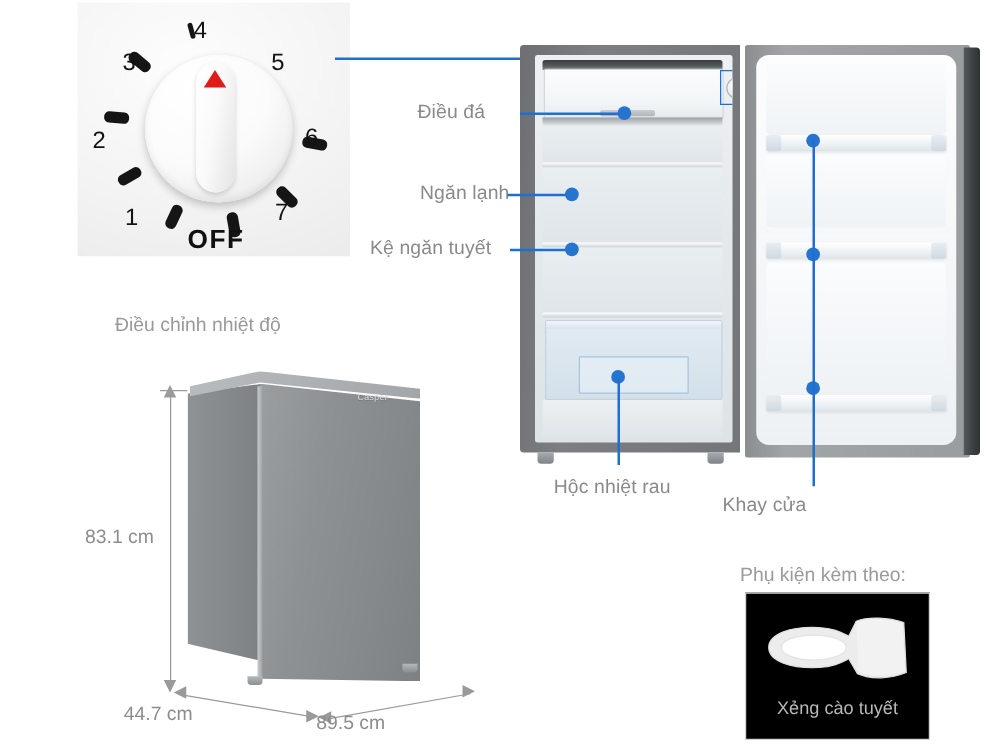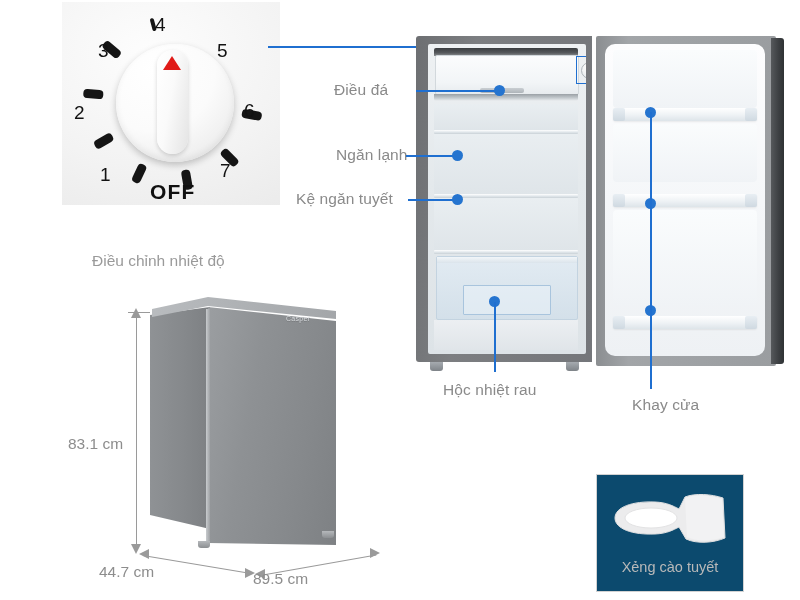--- a/index.html
+++ b/index.html
@@ -243,21 +243,21 @@
   
   .dim-line{position:absolute;background:#9a9a9a;}
   .dim-text{
     position:absolute;color:#8d8d8d;font-size:15.5px;white-space:nowrap;
   }
 
   
   #acc-title{left:592px;top:452px;}
   #acc-box{
     left:596px;top:474px;width:146px;height:116px;
-    border:1px solid #d2d2d2;background:#0c4a6e;
+    border:1px solid #d2d2d2;background:#000000;
   }
   #acc-label{
     position:absolute;left:0;top:84px;width:146px;text-align:center;
     color:#b9b9b9;font-size:14.5px;
   }
   #scraper{
     position:absolute;left:10px;top:14px;width:126px;height:58px;
   }
 </style>
 </head>
@@ -364,48 +364,49 @@
   <div class="abs dot" style="left:452px;top:194px;"></div>
 
   <div class="abs dot" style="left:489px;top:296px;"></div>
   <div class="abs lead-v" style="left:494px;top:302px;height:70px;"></div>
   <div class="abs callout-label" style="left:443px;top:381px;">Hộc nhiệt rau</div>
 
   <div class="abs dot" style="left:645px;top:107px;"></div>
   <div class="abs dot" style="left:645px;top:198px;"></div>
   <div class="abs dot" style="left:645px;top:305px;"></div>
   <div class="abs lead-v" style="left:650px;top:112px;height:277px;"></div>
-  <div class="abs callout-label" style="left:632px;top:396px;">Khay cửa</div>
+  <div class="abs callout-label" style="left:578px;top:396px;">Khay cửa</div>
 
   <div class="abs" id="product">
     <div id="p-side"></div>
     <div id="p-front"></div>
     <div id="p-top"></div>
     <div id="p-seam"></div>
     <div id="p-logo">Casper</div>
     <div class="p-foot" style="left:48px;top:256px;"></div>
     <div class="p-foot" style="left:172px;top:246px;"></div>
   </div>
 
   <div class="abs dim-line" style="left:136px;top:312px;width:1.3px;height:240px;"></div>
   <div class="abs" style="left:131px;top:308px;width:0;height:0;border-left:5.5px solid transparent;border-right:5.5px solid transparent;border-bottom:10px solid #9a9a9a;"></div>
   <div class="abs" style="left:131px;top:544px;width:0;height:0;border-left:5.5px solid transparent;border-right:5.5px solid transparent;border-top:10px solid #9a9a9a;"></div>
   <div class="abs dim-line" style="left:128px;top:312px;width:22px;height:1.3px;"></div>
-  <div class="abs dim-text" style="left:68px;top:421px;margin-top:14px;">83.1 cm</div>
+  <div class="abs dim-text" style="left:68px;top:421px;">83.1 cm</div>
 
   <div class="abs dim-line" style="left:143px;top:555px;width:111px;height:1.3px;transform:rotate(9.5deg);transform-origin:0 0;"></div>
   <div class="abs" style="left:139px;top:549px;width:0;height:0;border-top:5.5px solid transparent;border-bottom:5.5px solid transparent;border-right:10px solid #9a9a9a;"></div>
   <div class="abs" style="left:245px;top:568px;width:0;height:0;border-top:5.5px solid transparent;border-bottom:5.5px solid transparent;border-left:10px solid #9a9a9a;"></div>
   <div class="abs dim-text" style="left:99px;top:563px;">44.7 cm</div>
 
   <div class="abs dim-line" style="left:260px;top:575px;width:118px;height:1.3px;transform:rotate(-10deg);transform-origin:0 0;"></div>
   <div class="abs" style="left:255px;top:569px;width:0;height:0;border-top:5.5px solid transparent;border-bottom:5.5px solid transparent;border-right:10px solid #9a9a9a;"></div>
   <div class="abs" style="left:370px;top:548px;width:0;height:0;border-top:5.5px solid transparent;border-bottom:5.5px solid transparent;border-left:10px solid #9a9a9a;"></div>
   <div class="abs dim-text" style="left:253px;top:570px;">89.5 cm</div>
 
+  <div class="abs caption" id="acc-title">Phụ kiện kèm theo:</div>
   <div class="abs" id="acc-box">
     <svg id="scraper" viewBox="0 0 126 58">
       <path d="M8 29 C8 18, 26 12, 48 13 C60 13.5, 66 17, 72 20 L78 8 C88 4, 104 5, 116 9 L118 49 C106 54, 90 55, 79 50 L72 38 C66 41, 60 44.5, 48 45 C26 46, 8 40, 8 29 Z" fill="#ececed" stroke="#e0e0e1" stroke-width="1"></path>
       <ellipse cx="44" cy="29" rx="26" ry="10" fill="#ffffff" stroke="#e3e3e4" stroke-width="1"></ellipse>
       <path d="M78 9 C88 5, 103 6, 115 10 L117 48 C105 52, 90 53, 80 48 Z" fill="#f2f2f3"></path>
     </svg>
     <div id="acc-label">Xẻng cào tuyết</div>
   </div>
 
 </div>

